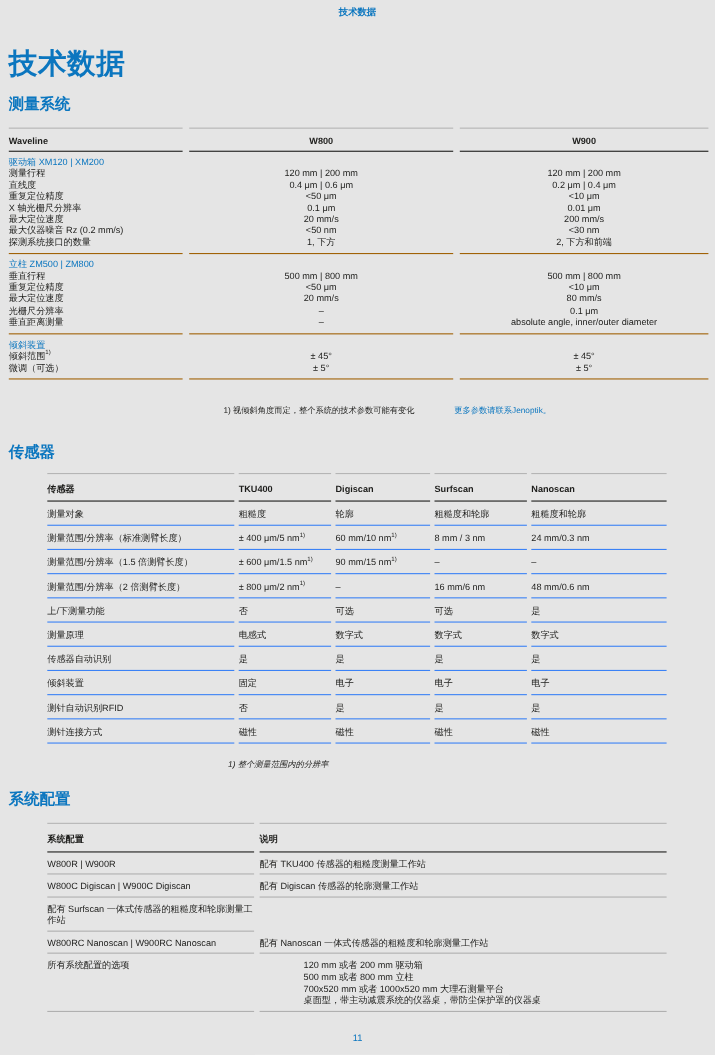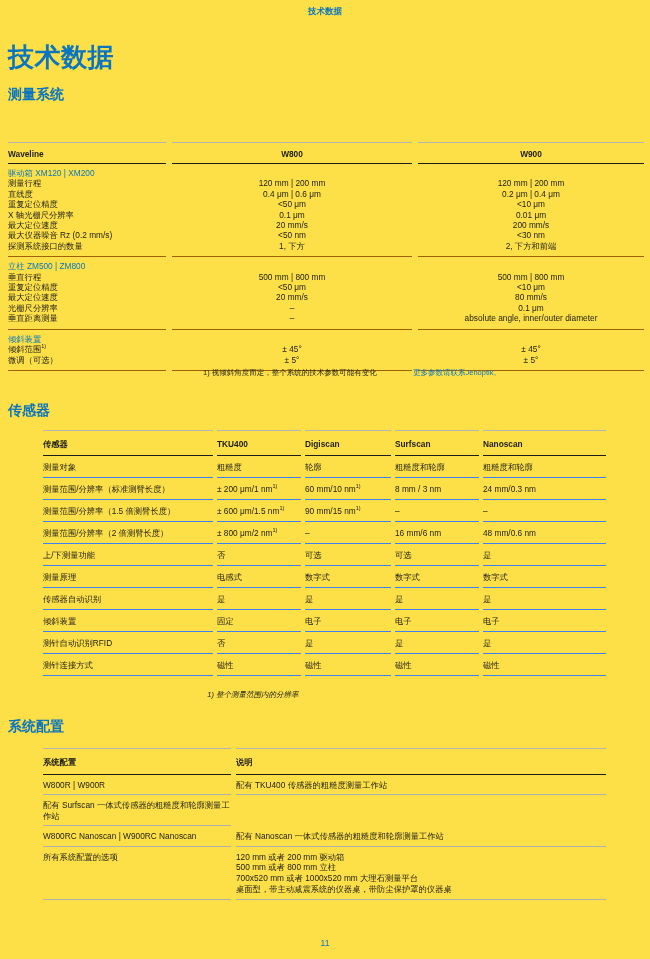--- a/index.html
+++ b/index.html
@@ -1,17 +1,17 @@
 <!DOCTYPE html>
 <html><head>
 <meta charset="utf-8">
 <style>
   html,body { margin:0; padding:0; background:#ffffff; }
   .page {
-    position:relative; width:650px; height:959px; background:#fde047;
+    position:relative; width:650px; height:959px; background:#e5e5e5;
     font-family:"Liberation Sans","DejaVu Sans",sans-serif;
     color:#1d1d1b; overflow:hidden;
   }
 
   .top-header { position:absolute; top:6px; left:0; right:0; text-align:center;
     font-size:8.5px; font-weight:700; color:#0b76bf; }
 
   .main-title { position:absolute; top:40px; left:8px; font-size:26px;
     font-weight:700; color:#0b76bf; letter-spacing:0.5px; }
 
@@ -19,21 +19,21 @@
   .sec-measure { top:86px; }
   .sec-sensors { top:402px; }
   .sec-config  { top:718px; }
 
   
   .t1 { position:absolute; top:116px; left:8px; width:636px; font-size:8.3px; }
   .t1 .trow { display:grid; grid-template-columns:158px 240px 1fr; column-gap:6px; }
   .t1 .td { line-height:10.4px; }
   .t1 .c { text-align:center; }
   .t1 .thead .td { font-weight:700; border-top:1px solid #b5b5b5; border-bottom:1.5px solid #1d1d1b;
-    padding:6px 0 4px 0; line-height:10px;margin-top:26px; }
+    padding:6px 0 4px 0; line-height:10px; }
   .t1 .tgroup .td { color:#0b76bf; }
   .t1 .rt .td { border-top:1px solid #a16207; padding-top:4px; }
   .t1 .padt .td { padding-top:4px; }
   .t1 .secend .td { padding-bottom:5px; }
   .t1 .tbottom .td { height:0; padding-top:0; }
 
   .t1-footnote { position:absolute; top:368px; left:170px; width:240px; text-align:center;
     font-size:7.5px; color:#1d1d1b; }
   .t1-link { position:absolute; top:368px; left:413px; width:232px; text-align:left;
     font-size:7.5px; color:#0b76bf; cursor:pointer; }
@@ -50,21 +50,21 @@
     font-size:7.5px; color:#1d1d1b;font-style:italic; }
 
   
   .t3 { position:absolute; top:748px; left:43px; width:563px; font-size:8.3px; }
   .t3 .trow { display:grid; grid-template-columns:188px 1fr; column-gap:5px; }
   .t3 .td { line-height:10.5px; }
   .t3 .thead .td { font-weight:700; border-top:1px solid #b5b5b5; border-bottom:1.5px solid #1d1d1b;
     padding:8px 0 6px 0; }
   .t3 .trow:not(.thead) .td { border-bottom:1px solid #b0b0b0; padding:5px 0 4px 0; }
   .t3 .opt .td { padding:6px 0 6px 0; }
-  .t3 .opt .line { line-height:10.8px; }
+  .t3 .opt .line { line-height:10.8px;margin-left:40px; }
 
   sup { font-size:5.5px; vertical-align:super; line-height:0; }
 
   .page-number { position:absolute; top:938px; left:0; right:0; text-align:center;
     font-size:8.5px; color:#0b76bf; }
 </style>
 </head>
 <body>
 
 <div class="page">
@@ -191,21 +191,21 @@
 
     <div class="trow">
       <div class="td">测量对象</div>
       <div class="td">粗糙度</div>
       <div class="td">轮廓</div>
       <div class="td">粗糙度和轮廓</div>
       <div class="td">粗糙度和轮廓</div>
     </div>
     <div class="trow">
       <div class="td">测量范围/分辨率（标准测臂长度）</div>
-      <div class="td"><span>± 200 μm/1 nm</span><sup>1)</sup></div>
+      <div class="td"><span>± 400 μm/5 nm</span><sup>1)</sup></div>
       <div class="td"><span>60 mm/10 nm</span><sup>1)</sup></div>
       <div class="td">8 mm / 3 nm</div>
       <div class="td">24 mm/0.3 nm</div>
     </div>
     <div class="trow">
       <div class="td">测量范围/分辨率（1.5 倍测臂长度）</div>
       <div class="td"><span>± 600 μm/1.5 nm</span><sup>1)</sup></div>
       <div class="td"><span>90 mm/15 nm</span><sup>1)</sup></div>
       <div class="td">–</div>
       <div class="td">–</div>
@@ -266,20 +266,24 @@
   <div class="sec-title sec-config">系统配置</div>
 
   <div class="t3">
     <div class="trow thead">
       <div class="td">系统配置</div>
       <div class="td">说明</div>
     </div>
     <div class="trow">
       <div class="td">W800R | W900R</div>
       <div class="td">配有 TKU400 传感器的粗糙度测量工作站</div>
+    </div>
+    <div class="trow">
+      <div class="td">W800C Digiscan | W900C Digiscan</div>
+      <div class="td">配有 Digiscan 传感器的轮廓测量工作站</div>
     </div>
     <div class="trow">
       <div class="td">配有 Surfscan 一体式传感器的粗糙度和轮廓测量工作站</div>
     </div>
     <div class="trow">
       <div class="td">W800RC Nanoscan | W900RC Nanoscan</div>
       <div class="td">配有  Nanoscan 一体式传感器的粗糙度和轮廓测量工作站</div>
     </div>
     <div class="trow opt">
       <div class="td">所有系统配置的选项</div>

